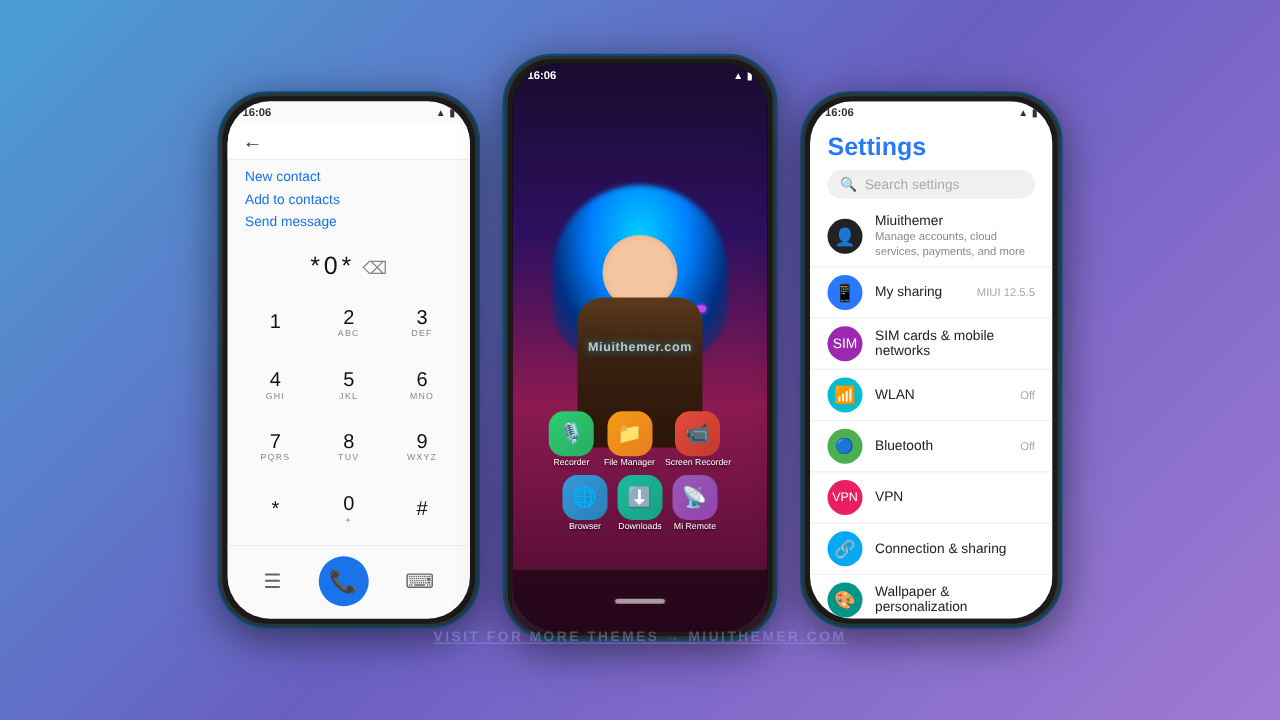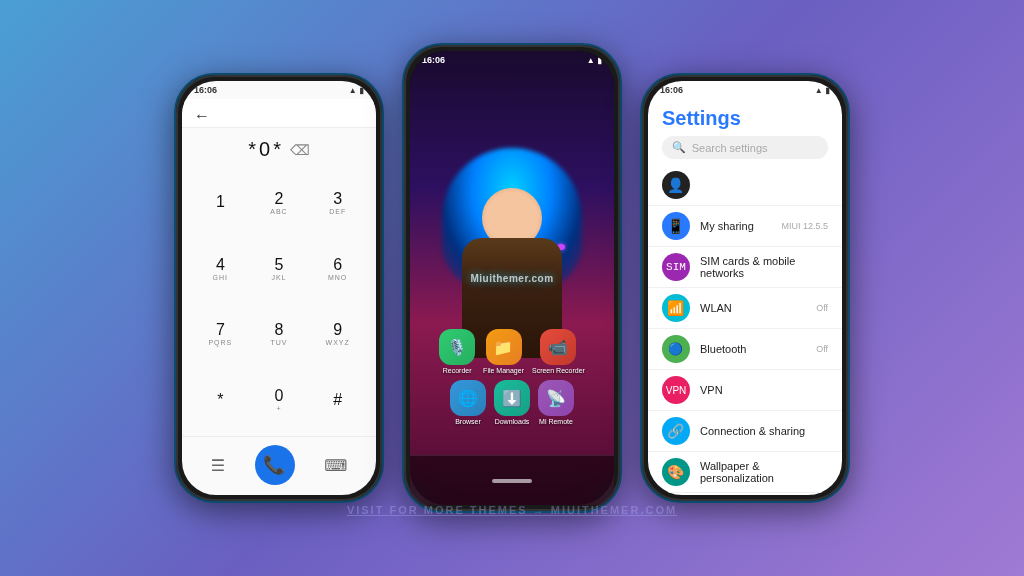--- a/index.html
+++ b/index.html
@@ -512,20 +512,25 @@
           <span>▲</span>
           <span>▮</span>
         </div>
       </div>
 
       <div class="phone-app">
         <div class="phone-app-header">
           <div class="back-arrow">←</div>
         </div>
 
+        <div class="phone-app-actions">
+          <span class="action-link">New contact</span>
+          <span class="action-link">Add to contacts</span>
+          <span class="action-link">Send message</span>
+        </div>
 
         <div class="dialpad-display">
           <span class="dial-number">*0*</span>
           <span class="backspace-icon">⌫</span>
         </div>
 
         <div class="dialpad-grid">
           <div class="dial-key">
             <span class="dial-key-main">1</span>
             <span class="dial-key-sub"></span>
@@ -664,32 +669,36 @@
 
         <div class="settings-search">
           <span class="search-icon-s">🔍</span>
           <span class="search-placeholder">Search settings</span>
         </div>
 
         <div class="settings-list">
 
           <div class="settings-item">
             <div class="settings-icon icon-dark">👤</div>
+            <div class="settings-item-content">
+              <div class="settings-item-title">Miuithemer</div>
+              <div class="settings-item-subtitle">Manage accounts, cloud services, payments, and more</div>
+            </div>
           </div>
 
           <div class="settings-item">
             <div class="settings-icon icon-blue">📱</div>
             <div class="settings-item-content">
               <div class="settings-item-title">My sharing</div>
             </div>
             <span class="settings-item-badge">MIUI 12.5.5</span>
           </div>
 
           <div class="settings-item">
-            <div class="settings-icon icon-purple" style="font-size:11px;font-family:Liberation Mono, monospace;">SIM</div>
+            <div class="settings-icon icon-purple" style="font-size:11px;">SIM</div>
             <div class="settings-item-content">
               <div class="settings-item-title">SIM cards &amp; mobile networks</div>
             </div>
           </div>
 
           <div class="settings-item">
             <div class="settings-icon icon-cyan">📶</div>
             <div class="settings-item-content">
               <div class="settings-item-title">WLAN</div>
             </div>

